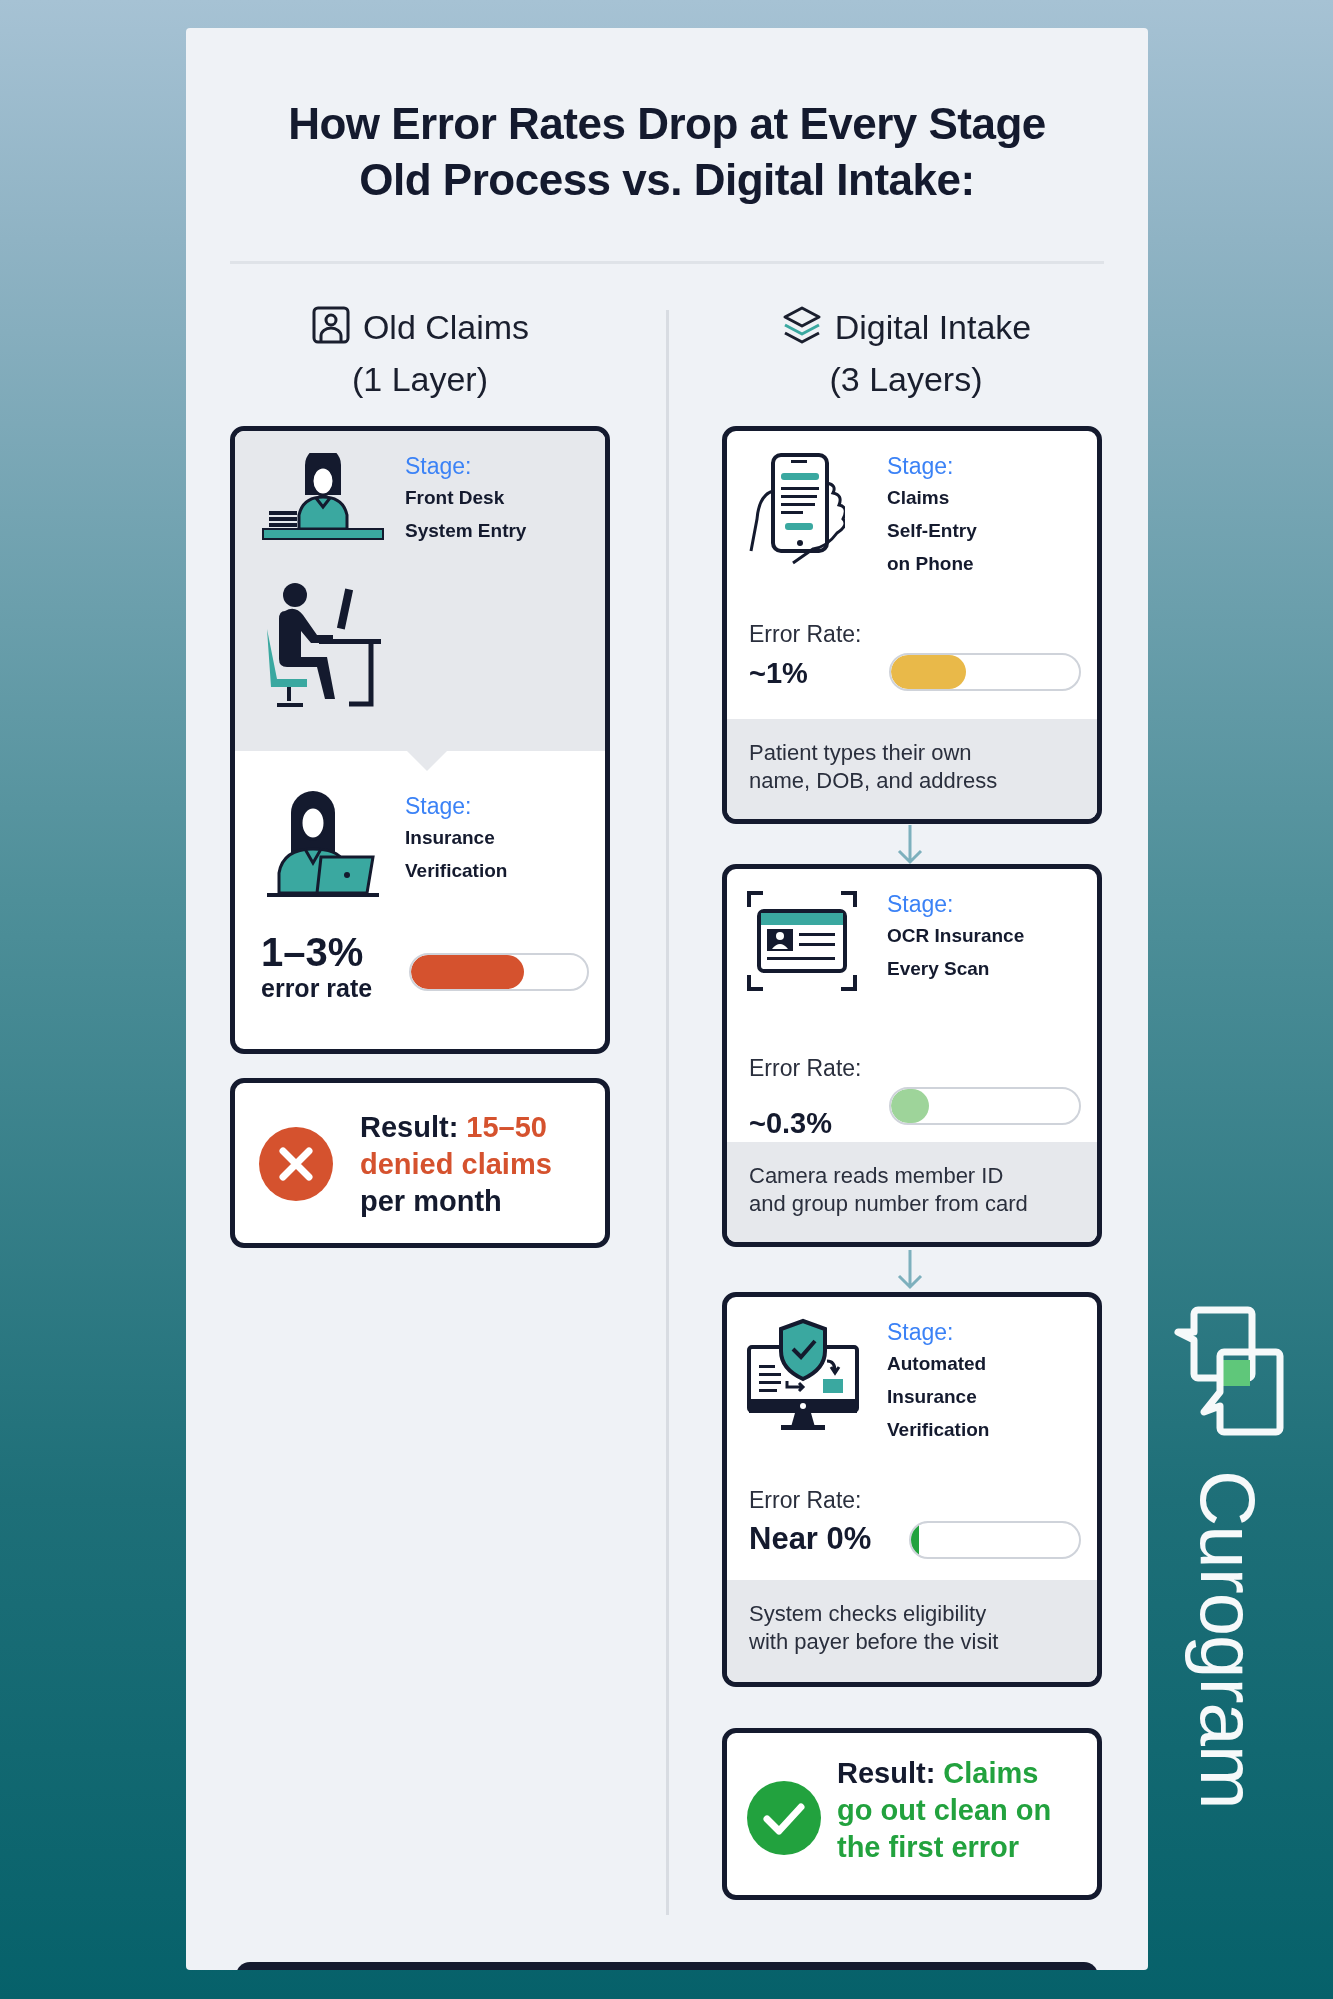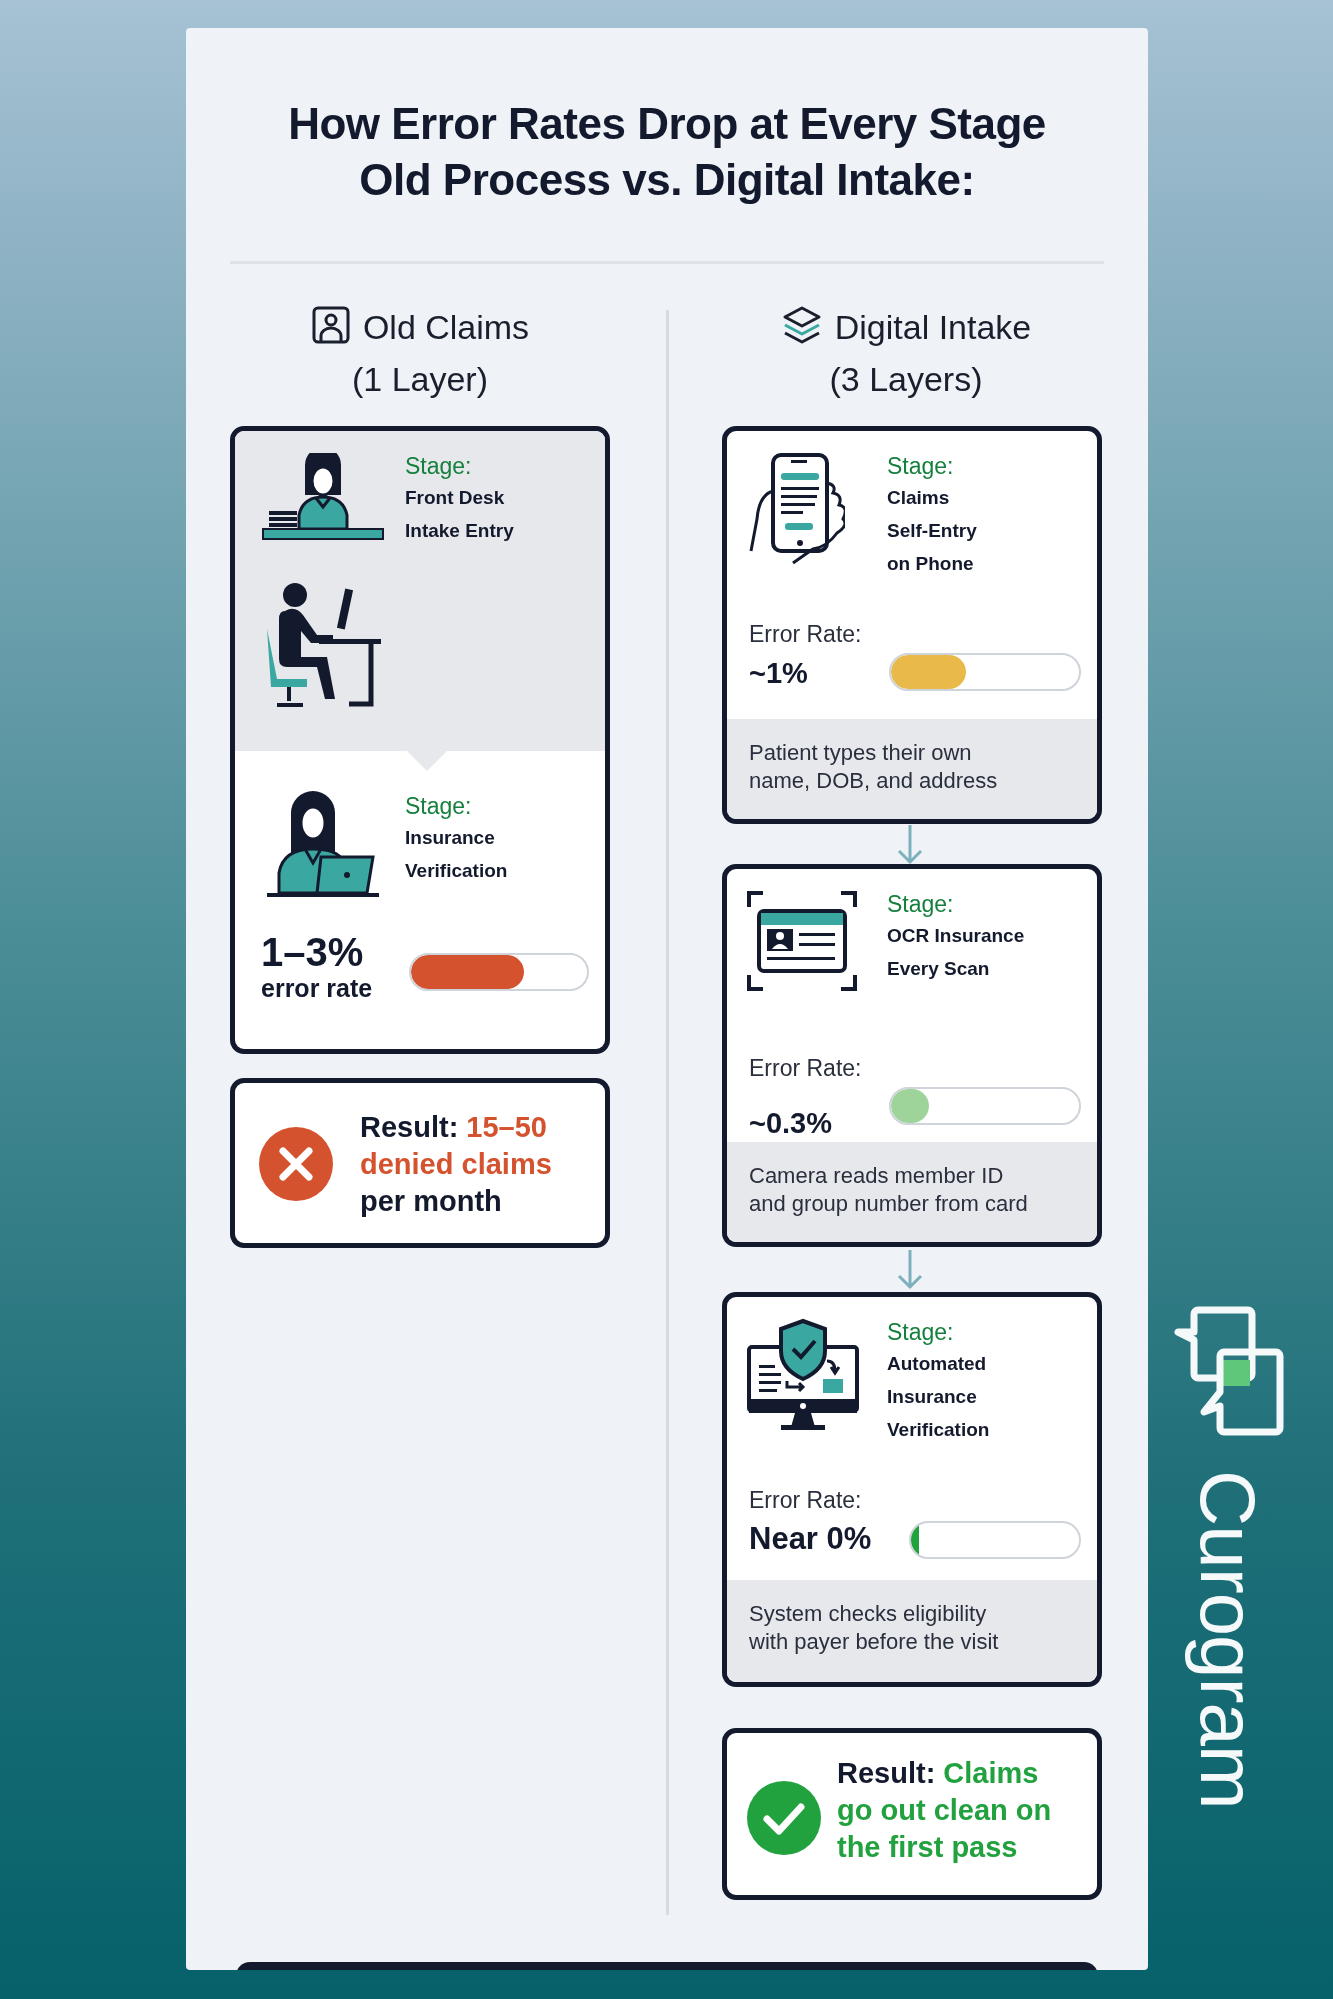--- a/index.html
+++ b/index.html
@@ -31,21 +31,21 @@
     position: absolute; top: 276px; text-align: center;
     font-size: 34px; font-weight: 500; line-height: 46px; color: #1a1f2e;
   }
   .col-head .icon { display: inline-block; vertical-align: -6px; margin-right: 12px; }
   .col-head.left { left: 44px; width: 380px; }
   .col-head.right { left: 520px; width: 400px; }
 
   .card {
     position: absolute; border: 5px solid #141a2e; border-radius: 14px; background: #ffffff; overflow: hidden;
   }
-  .stage-label { font-size: 23px; color: #15803d; line-height: 30px; }
+  .stage-label { font-size: 23px; color: #3b82f6; line-height: 30px; }
   .stage-name { font-size: 19px; font-weight: 700; color: #141a2e; line-height: 33px; }
 
   
   .old-card { left: 44px; top: 398px; width: 380px; height: 628px; }
   .old-top { position: absolute; left: 0; top: 0; width: 100%; height: 320px; background: #e6e8ec; }
   .old-notch {
     position: absolute; left: 170px; top: 318px; width: 0; height: 0;
     border-left: 22px solid transparent; border-right: 22px solid transparent; border-top: 22px solid #e6e8ec;
   }
   .old-s1 { position: absolute; left: 170px; top: 20px; }
@@ -156,21 +156,21 @@
         <path d="M55 45 l7 9 l7 -9" fill="none" stroke="#141a2e" stroke-width="3"></path>
         <rect x="8" y="58" width="28" height="4" fill="#141a2e"></rect>
           <rect x="8" y="64" width="28" height="4" fill="#141a2e"></rect>
           <rect x="8" y="70" width="28" height="4" fill="#141a2e"></rect>
         <rect x="2" y="76" width="120" height="10" fill="#3aa8a0" stroke="#141a2e" stroke-width="2"></rect>
       </svg>
     </div>
     <div class="old-s1">
       <div class="stage-label">Stage:</div>
       <div class="stage-name">Front Desk</div>
-      <div class="stage-name">Intake Entry</div>
+      <div class="stage-name">System Entry</div>
     </div>
 
     <div class="old-icon2">
       <svg width="128" height="130" viewBox="0 0 128 130">
         <circle cx="36" cy="14" r="12" fill="#141a2e"></circle>
         <path d="M26 30 q10 -6 18 4 l14 20 h16 v8 h-22 l-10 -12 v26 h26 l8 42 h-10 l-8 -32 h-30 q-8 0 -8 -8 v-40 q0 -8 6 -8 z" fill="#141a2e"></path>
         <path d="M8 48 l10 50 h30 v8 h-36 z" fill="#3aa8a0"></path>
         <path d="M30 106 v14 M18 124 h26" stroke="#141a2e" stroke-width="4"></path>
         <rect x="82" y="8" width="8" height="40" transform="rotate(12 86 28)" fill="#141a2e"></rect>
         <rect x="60" y="58" width="62" height="5" fill="#141a2e"></rect>
@@ -325,21 +325,21 @@
 
   <div class="result new-result">
     <div class="badge">
       <svg width="74" height="74" viewBox="0 0 74 74">
           <path d="M20 38 L32 50 L54 26" fill="none" stroke="#fff" stroke-width="7" stroke-linecap="round" stroke-linejoin="round"></path>
         </svg>
     </div>
     <div class="txt">
       <div><span style="color:#141a2e">Result:</span> <span style="color:#22a23e">Claims</span></div>
       <div style="color:#22a23e">go out clean on</div>
-      <div style="color:#22a23e">the first pass</div>
+      <div style="color:#22a23e">the first error</div>
     </div>
   </div>
 
   <div class="bottom-bar"></div>
 </div>
 
 <div class="brand">
   <svg width="120" height="150" viewBox="0 0 120 150">
     <path d="M26 14 a4 4 0 0 1 4 -4 h50 a4 4 0 0 1 4 4 v60 a4 4 0 0 1 -4 4 h-50 a4 4 0 0 1 -4 -4 v-34 l-16 -8 l16 0 z" fill="none" stroke="#f6f9fa" stroke-width="7" stroke-linejoin="round"></path>
     <rect x="52" y="60" width="30" height="26" fill="#5fc77a"></rect>

